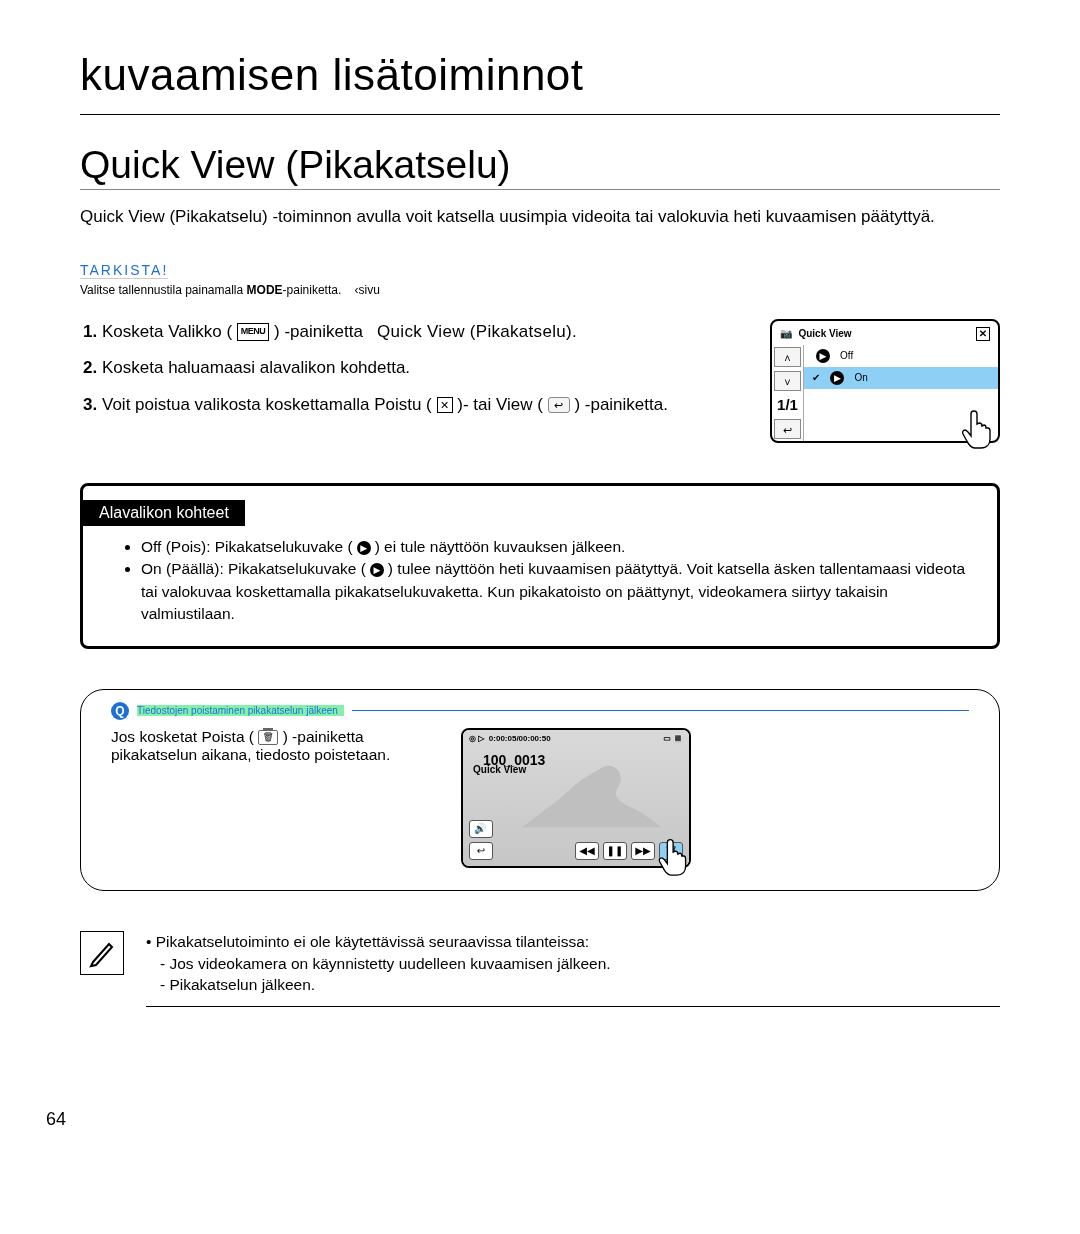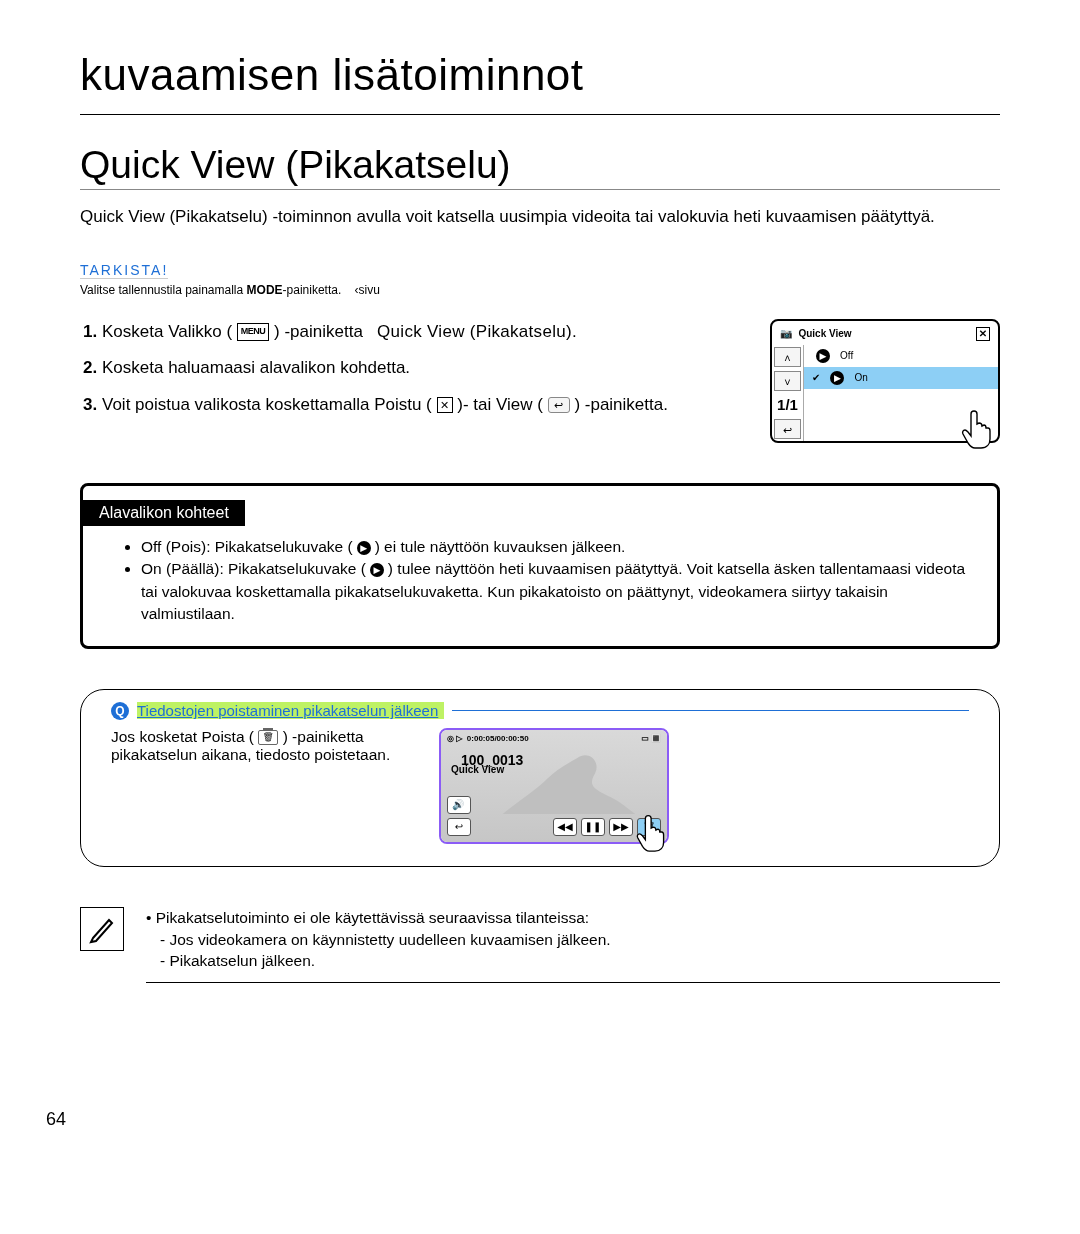--- a/index.html
+++ b/index.html
@@ -27,24 +27,24 @@
   .dev-row { height:22px; font-size:10px; display:flex; align-items:center; padding:0 8px; gap:6px;}
   .dev-row.sel { background:#8dcff5; }
   .finger { position:absolute; right:-6px; bottom:-10px; }
   .box { border:3px solid #000; border-radius:8px; padding:18px 24px 20px 24px; margin-bottom: 40px;}
   .box-hdr { background:#000; color:#fff; padding:4px 16px; font-size:16px; margin: -18px 0 10px -24px; display:inline-block;}
   .box ul { list-style: disc; padding-left: 34px; font-size:15.5px; line-height:1.45;}
   .play-circ { display:inline-block; width:14px; height:14px; border-radius:50%; background:#000; color:#fff; font-size:9px; line-height:14px; text-align:center; vertical-align:middle; margin:0 4px;}
   .tip { border:1px solid #000; border-radius:24px; padding: 12px 30px 22px 30px; margin-bottom:40px; position:relative;}
   .tip-hdr { display:flex; align-items:center; gap:8px; margin-bottom:8px;}
   .tip-q { width:18px; height:18px; border-radius:50%; background:#1e6fd6; color:#fff; font-size:12px; line-height:18px; text-align:center; font-weight:bold;}
-  .tip-lbl { color:#1e6fd6; font-size:15px; background:#bef264; padding-right:6px;text-decoration:underline;}
+  .tip-lbl { color:#1e6fd6; font-size:10px; background:#86efac; padding-right:6px;}
   .tip-line { flex:1; border-bottom:1px solid #1e6fd6; height:1px;}
   .tip-body { display:flex; gap:28px; font-size:15.5px;}
-  .play-screen { width:230px; height:116px; border:2px solid #8b5cf6; border-radius:8px; position:relative; background:#fff; overflow:visible;}
+  .play-screen { width:230px; height:140px; border:2px solid #000000; border-radius:8px; position:relative; background:#fff; overflow:visible;margin-left:22px;}
   .ps-bg { position:absolute; inset:0; border-radius:6px; background:linear-gradient(#d9d9d9,#c6c6c6); overflow:hidden;}
   .ps-txt { position:absolute; top:34px; left:10px; font-size:10px; font-weight:bold;}
   .ps-top { position:absolute; top:4px; left:6px; right:6px; font-size:8px; font-weight:bold; display:flex; justify-content:space-between;}
   .ps-ctrls { position:absolute; left:6px; right:6px; bottom:6px; display:flex; gap:4px; justify-content:flex-end;}
   .ps-btn { width:24px; height:18px; border:1px solid #555; border-radius:3px; background:#fff; font-size:10px; line-height:16px; text-align:center;}
   .ps-btn.vol { position:absolute; left:6px; bottom:28px;}
   .ps-btn.ret { position:absolute; left:6px; bottom:6px;}
   .ps-btn.hi { background:#8dcff5;}
   .ps-finger { position:absolute; right:-10px; bottom:-12px;}
   .notes-row { display:flex; gap:22px; font-size:15.5px; line-height:1.4;}

